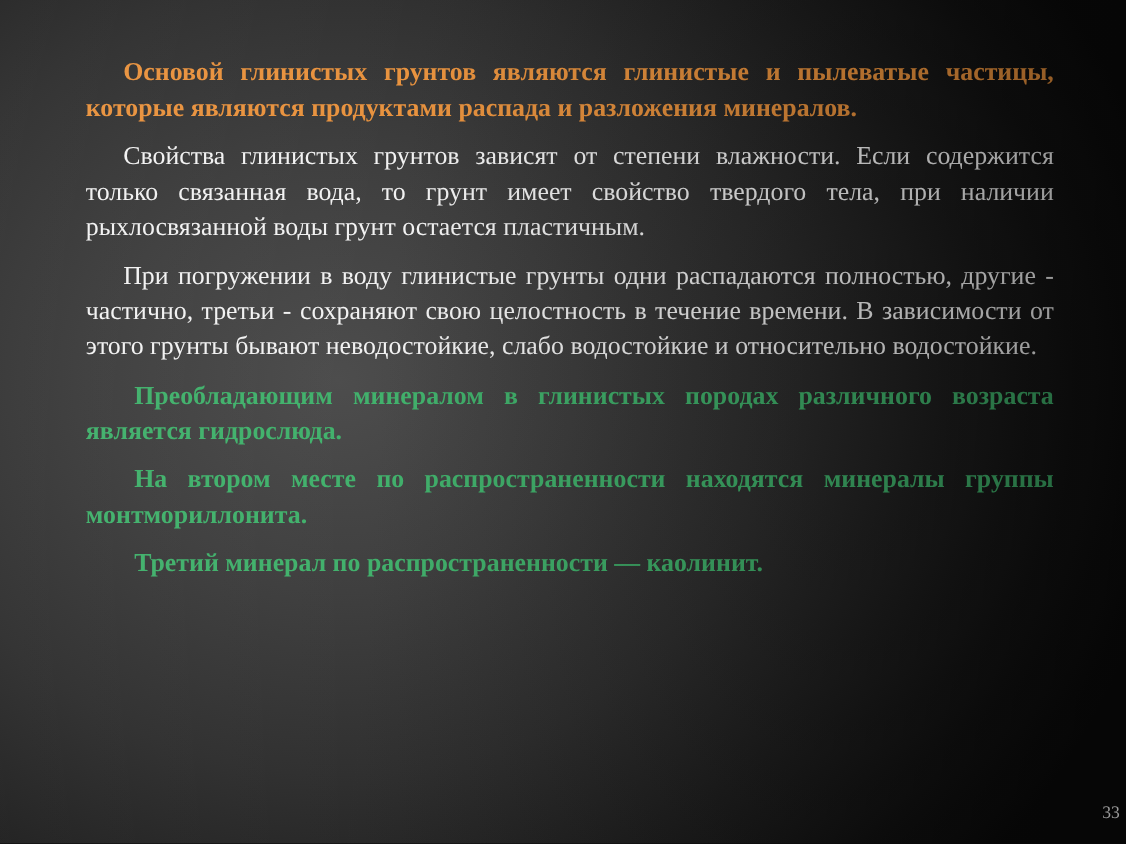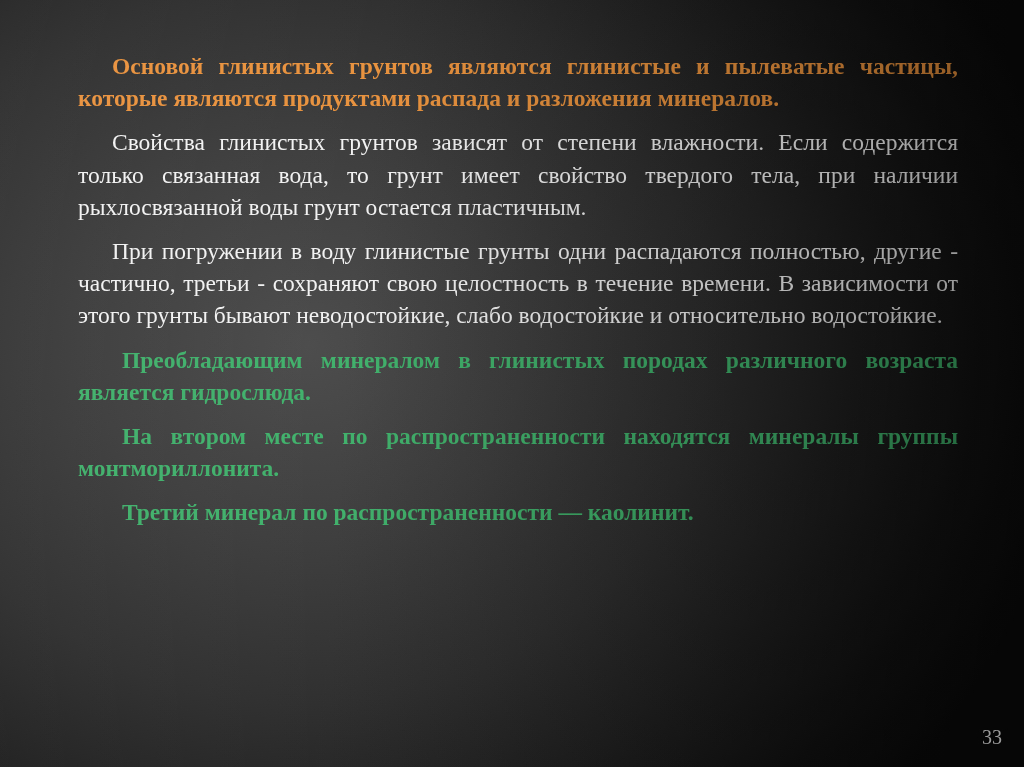--- a/index.html
+++ b/index.html
@@ -49,24 +49,24 @@
   .block-gap-2 { margin-top: 18px; }
   .block-gap-3 { margin-top: 18px; }
   .block-gap-4 { margin-top: 40px; }
   .block-gap-5 { margin-top: 34px; }
   .block-gap-6 { margin-top: 32px; }
 
   .para.indent-more { text-indent: 44px; }
 
   .page-number {
     position: absolute;
-    right: 22px;
+    right: 6px;
     bottom: 18px;
     color: #9a9a9a;
-    font-size: 20px;
+    font-size: 16px;
     font-family: "Liberation Serif", "DejaVu Serif", serif;
     z-index: 3;
   }
 </style>
 </head>
 <body>
 
 <div class="slide">
 
   <div class="content">

